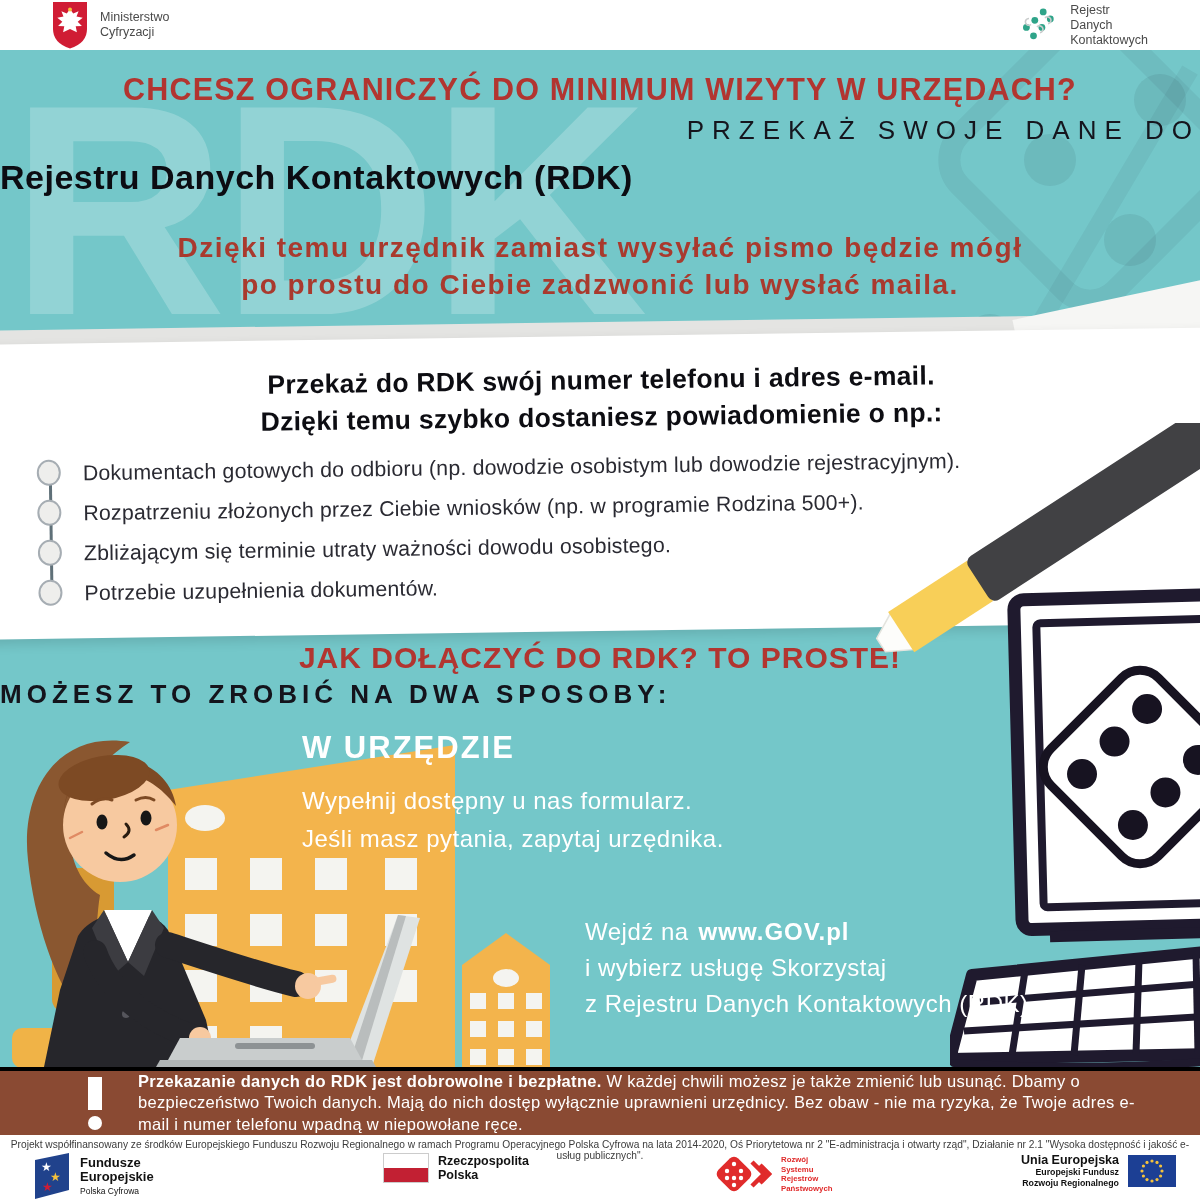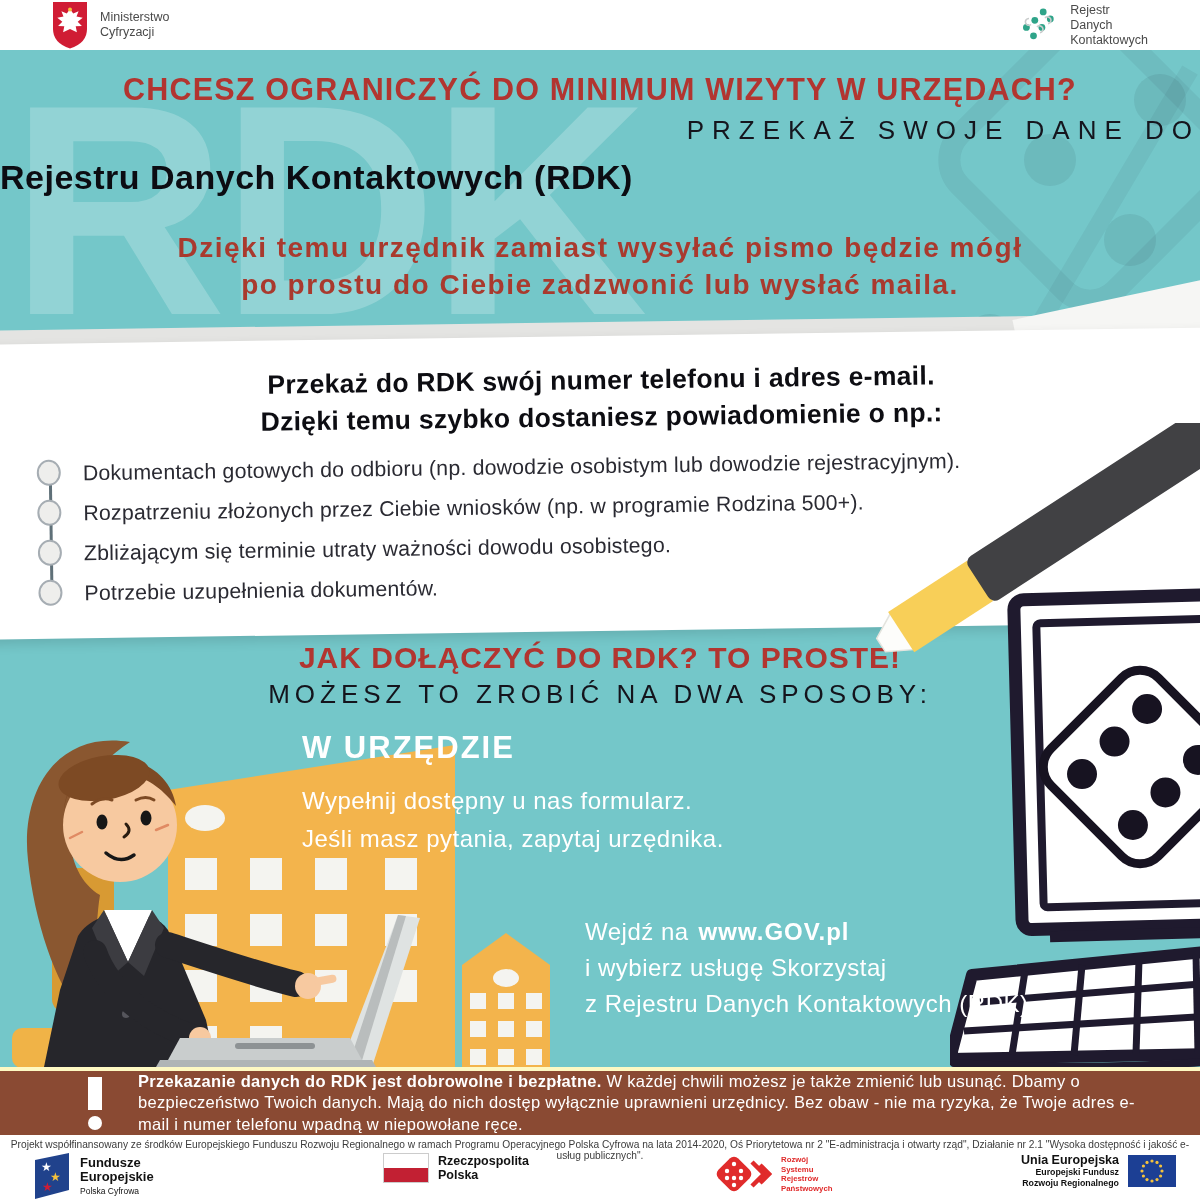--- a/index.html
+++ b/index.html
@@ -34,34 +34,34 @@
   .bullets{position:relative;margin:16px 0 0 52px;}
   .bullet-line{position:absolute;left:12px;top:14px;width:2.5px;height:130px;background:#5f7078;z-index:1;}
   .bullet-row{display:flex;align-items:flex-start;margin-bottom:13px;position:relative;z-index:2;}
   .bullet-dot{flex:0 0 auto;width:24px;height:26px;border-radius:50%;background:#eeeeec;
               border:2px solid #a6adb3;margin-right:22px;box-sizing:border-box;}
   .bullet-text{font-size:21.3px;color:#2a2a32;font-weight:500;padding-top:2px;letter-spacing:0.2px;}
   .pen{position:absolute;left:850px;top:423px;z-index:5;}
   
   .join-headline{position:absolute;top:641px;left:0;right:0;text-align:center;z-index:3;
                  color:#b23530;font-size:30px;font-weight:800;letter-spacing:1px;}
-  .join-sub{position:absolute;top:679px;left:0;right:0;text-align:center;z-index:3;
-            color:#14141c;font-size:26px;font-weight:400;letter-spacing:5px;}
+  .join-sub{position:absolute;top:679px;left:0;right:0;z-index:3;
+            color:#14141c;font-size:26px;font-weight:700;letter-spacing:5px;}
   .office{position:absolute;left:302px;top:730px;z-index:3;color:#fff;}
   .office h3{margin:0 0 16px 0;font-size:31px;font-weight:800;letter-spacing:2px;}
   .office p{margin:0;font-size:24px;line-height:38px;font-weight:500;letter-spacing:0.5px;}
   .internet{position:absolute;left:585px;top:914px;z-index:7;color:#fff;}
   .internet h3{margin:0 0 14px 0;font-size:30px;font-weight:800;letter-spacing:3px;}
   .internet p{margin:0;font-size:24px;line-height:36px;font-weight:500;letter-spacing:0.5px;}
   .internet strong{font-weight:800;margin-left:10px;letter-spacing:1px;}
   .scene{position:absolute;left:0;top:690px;z-index:2;}
   .laptop-art{position:absolute;left:950px;top:585px;z-index:6;}
   
   .notice{position:absolute;left:0;right:0;top:1067px;height:68px;background:#8a4a33;z-index:8;
-          border-top:4px solid #fef9c3;box-sizing:border-box;display:flex;align-items:center;}
+          border-top:4px solid #000000;box-sizing:border-box;display:flex;align-items:center;}
   .excl{margin-left:88px;display:flex;flex-direction:column;align-items:center;gap:6px;}
   .excl .bar{width:14px;height:33px;background:#fff;}
   .excl .dot{width:14px;height:14px;border-radius:50%;background:#fff;}
   .notice-text{margin-left:36px;width:1000px;color:#fff;font-size:16.5px;line-height:21.5px;letter-spacing:0.3px;}
   .notice-text strong{font-weight:800;}
   
   .footer{position:absolute;left:0;right:0;top:1135px;height:80px;background:#fff;z-index:9;}
   .fineprint{position:absolute;top:4px;left:4px;right:4px;text-align:center;font-size:10.2px;color:#3c3c3c;}
   .flogo{position:absolute;top:18px;display:flex;align-items:center;gap:9px;}
   .logo-fe{left:33px;}

